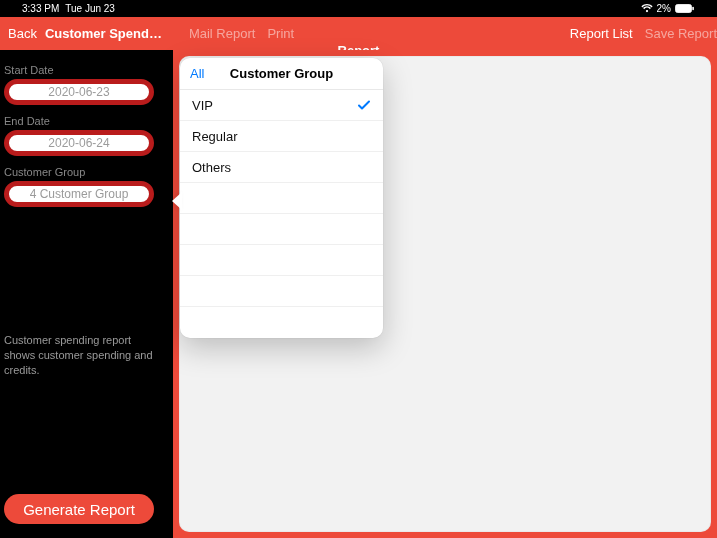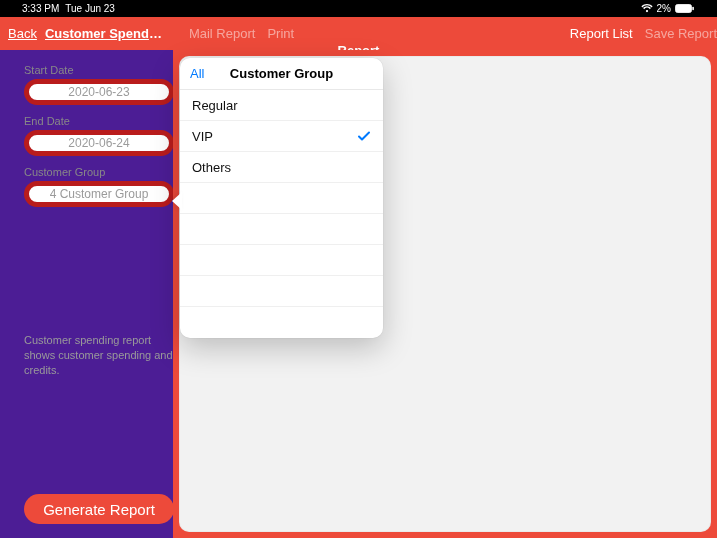--- a/index.html
+++ b/index.html
@@ -24,35 +24,35 @@
     
     .header-bar {
       height: 33px;
       background: #ed4a3a;
       display: flex;
       align-items: center;
       color: #fff;
       font-size: 13px;
       position: relative;
     }
-    .hdr-left { display: flex; align-items: center; padding-left: 8px; text-decoration: underline; }
+    .hdr-left { display: flex; align-items: center; padding-left: 8px; }
     .back-btn { color: #fff; font-weight: 400; cursor: pointer; }
     .page-title { margin-left: 8px; font-weight: 700; max-width: 120px; white-space: nowrap; overflow: hidden; text-overflow: ellipsis; }
     .hdr-actions-left { display: flex; gap: 12px; margin-left: 24px; }
     .hdr-action-dim { color: rgba(255,255,255,0.5); cursor: default; }
     .hdr-center { position: absolute; left: 50%; transform: translateX(-50%); font-weight: 700; top: 17px; line-height: 33px; }
     .hdr-right { margin-left: auto; display: flex; gap: 12px; }
     .hdr-action { cursor: pointer; }
 
     
     .main { display: flex; height: calc(538px - 17px - 33px); }
     .sidebar {
       width: 173px;
-      background: #4c1d95;
-      padding: 10px 10px 10px 24px;
+      background: #000000;
+      padding: 10px 10px 10px 4px;
       display: flex;
       flex-direction: column;
       position: relative;
     }
     .field-label { font-size: 11px; color: #888; margin-bottom: 3px; margin-top: 4px; }
     .pill {
       width: 150px;
       height: 26px;
       border: 5px solid #b91c1c;
       border-radius: 13px;
@@ -232,31 +232,31 @@
 
 <div class="popover-arrow"></div>
 
 <div class="popover">
   <div class="popover-header">
     <span class="popover-all">All</span>
     <span class="popover-title">Customer Group</span>
   </div>
   <div class="popover-list" id="popover-list">
       <div class="popover-row">
-        <span>Regular</span>
-      </div>
-      <div class="popover-row">
         <span>VIP</span>
         <span class="check">
           <svg width="14" height="14" viewBox="0 0 14 14">
             <path d="M2 7.5l3 3L12 3.5" stroke="#007aff" stroke-width="2" fill="none" stroke-linecap="round" stroke-linejoin="round"></path>
           </svg>
         </span>
       </div>
       <div class="popover-row">
+        <span>Regular</span>
+      </div>
+      <div class="popover-row">
         <span>Others</span>
       </div>
       <div class="popover-row">
         <span></span>
       </div>
       <div class="popover-row">
         <span></span>
       </div>
       <div class="popover-row">
         <span></span>

